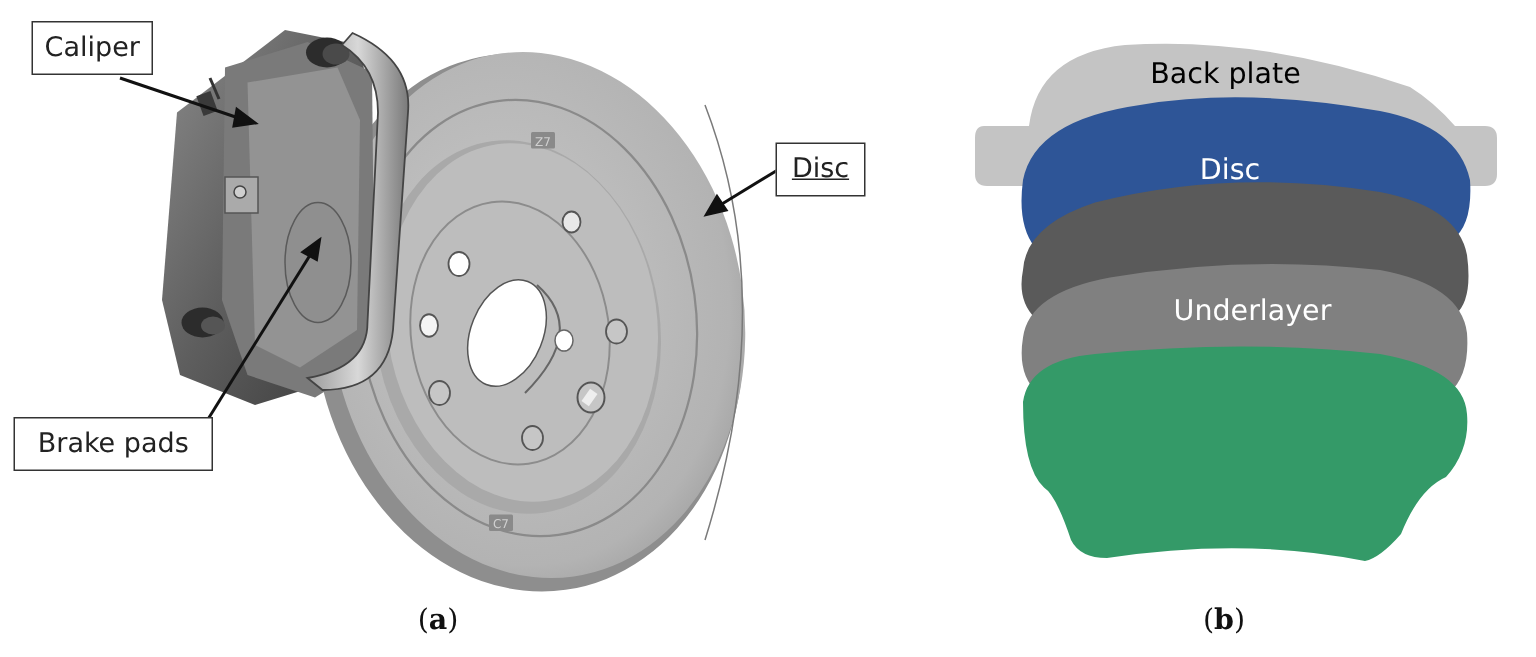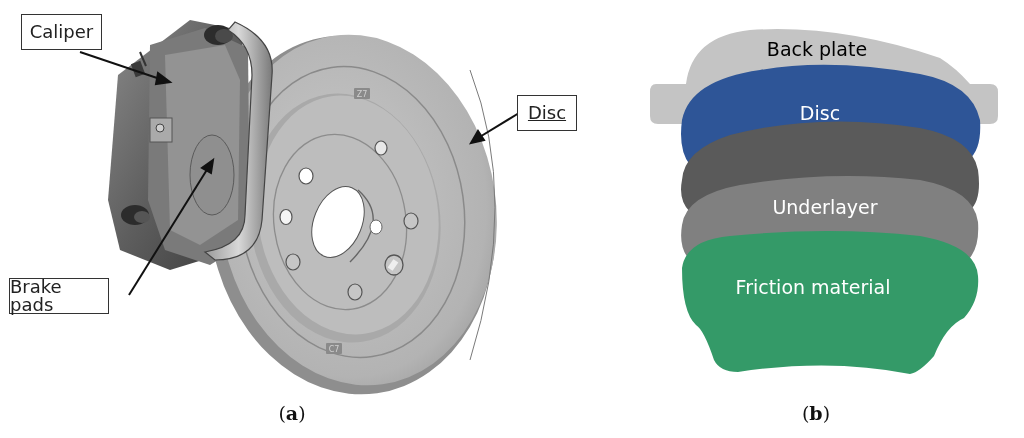--- a/index.html
+++ b/index.html
@@ -109,35 +109,34 @@
       <polygon points="170,82 158,73 156,84"></polygon>
       <line x1="519" y1="113" x2="478" y2="138"></line>
       <polygon points="471,143 478,131 484,140"></polygon>
       <line x1="129" y1="295" x2="208" y2="168"></line>
       <polygon points="213,160 202,168 211,173"></polygon>
     </g>
   </svg>
 
   <div class="callout" style="left:21px; top:14px; width:81px; height:36px;">Caliper</div>
   <div class="callout" style="left:517px; top:95px; width:60px; height:36px;text-decoration:underline;">Disc</div>
-  <div class="callout" style="left:9px; top:278px; width:100px; height:36px;">Brake pads</div>
+  <div class="callout" style="left:9px; top:278px; width:133px; height:36px;">Brake pads</div>
 
   <div class="caption" style="left:292px; top:402px;"><span>(</span><b>a</b><span>)</span></div>
 </div>
 
 <div class="panel" id="panel-b">
   <svg width="404" height="438" viewBox="0 0 404 438">
 
     <path d="M 36 84 Q 30 84 30 92 L 30 116 Q 30 124 38 124 L 370 124 Q 378 124 378 116 L 378 92 Q 378 84 370 84 L 350 84 Q 336 68 320 58 Q 220 24 130 30 Q 72 36 66 84 Z" fill="#c4c4c4"></path>
 
     <path d="M 62 120 Q 70 80 140 70 Q 210 58 300 74 Q 352 84 360 120 Q 362 150 348 160 L 70 165 Q 58 150 62 120 Z" fill="#2e5597"></path>
     <path d="M 62 180 Q 64 150 110 135 Q 200 112 300 128 Q 352 138 358 170 Q 362 200 350 210 L 70 212 Q 58 200 62 180 Z" fill="#5a5a5a"></path>
     <path d="M 62 225 Q 66 195 120 185 Q 210 170 300 180 Q 354 190 358 222 Q 360 250 346 262 L 72 262 Q 58 250 62 225 Z" fill="#808080"></path>
     <path d="M 62 268 Q 66 240 110 236 Q 210 226 300 236 Q 356 246 358 276 Q 360 300 344 318 Q 326 326 314 356 Q 300 372 290 374 Q 210 358 118 372 Q 100 372 94 360 Q 84 330 76 325 Q 62 312 62 268 Z" fill="#349a68"></path>
   </svg>
 
   <div class="layer-label back" style="left:197px; top:38px;">Back plate</div>
   <div class="layer-label" style="left:200px; top:102px;">Disc</div>
-  <div class="layer-label" style="left:205px; top:196px;">Underlayer</div>
-  <div class="layer-label" style="left:193px; top:276px;">Friction material</div>
+  <div class="layer-label" style="left:215px; top:196px;">Underlayer</div>
 
   <div class="caption" style="left:196px; top:402px;"><span>(</span><b>b</b><span>)</span></div>
 </div>
 
 </body></html>

